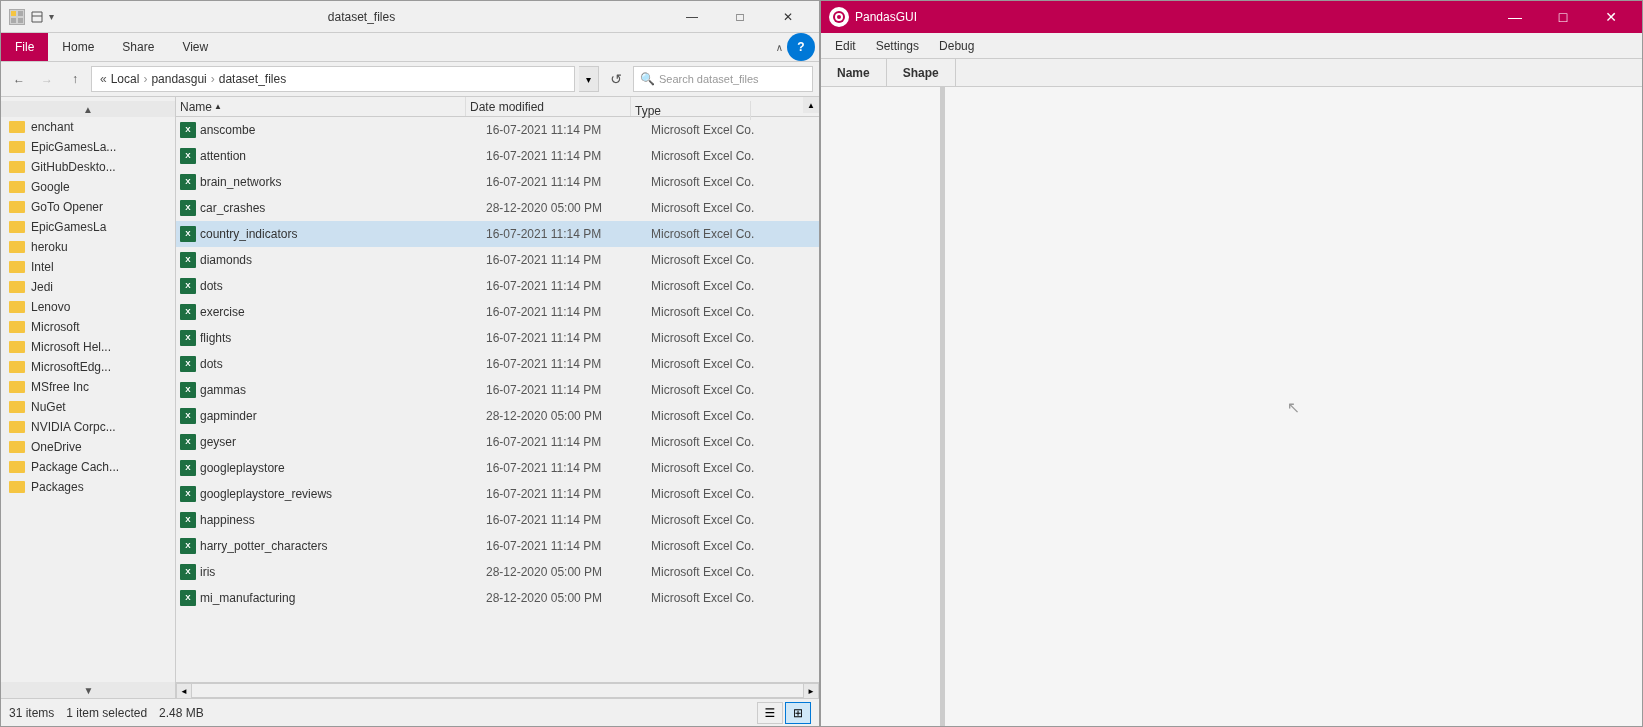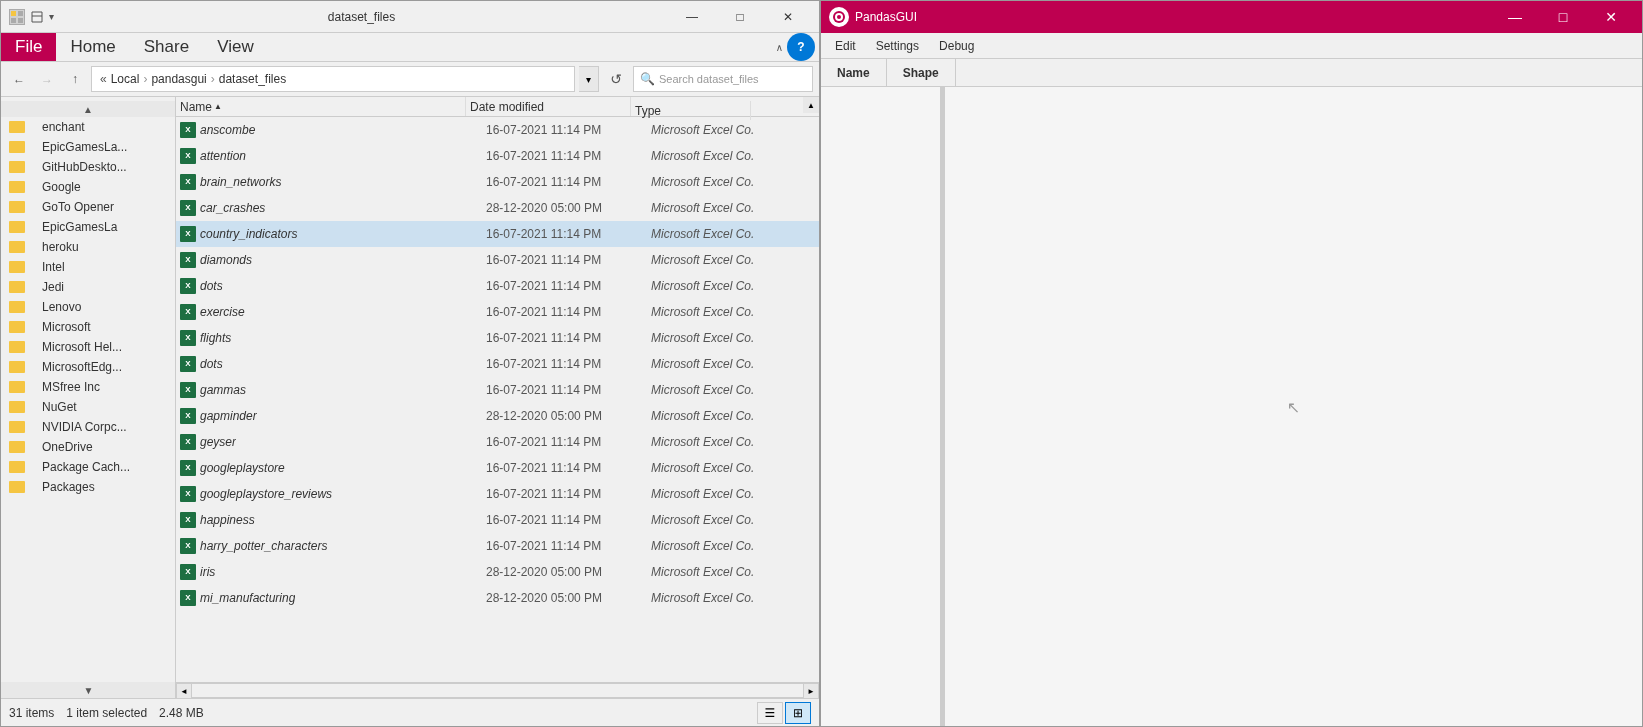--- a/index.html
+++ b/index.html
@@ -37,21 +37,21 @@
     .ribbon-tabs {
       display: flex;
       align-items: center;
       height: 28px;
     }
     .ribbon-tab {
       padding: 0 14px;
       height: 100%;
       display: flex;
       align-items: center;
-      font-size: 17px;
+      font-size: 12px;
       cursor: pointer;
       color: #333;
     }
     .ribbon-tab.active {
       background: #be0050;
       color: white;
     }
     .ribbon-tab-help {
       margin-left: auto;
       width: 28px;
@@ -135,21 +135,21 @@
       font-size: 10px;
       color: #555;
     }
     .sidebar-item {
       display: flex;
       align-items: center;
       padding: 3px 8px;
       font-size: 12px;
       cursor: pointer;
       color: #333;
-      gap: 17px;
+      gap: 6px;
       white-space: nowrap;
       overflow: hidden;
     }
     .folder-icon { width: 16px; height: 12px; background: #f5c542; border-radius: 1px; display: inline-block; flex-shrink: 0; }
 
     
     .file-list-container {
       flex: 1;
       overflow: hidden;
       display: flex;
@@ -223,23 +223,23 @@
       background: #1d6f42;
       color: white;
       font-size: 8px;
       font-weight: bold;
       display: flex;
       align-items: center;
       justify-content: center;
       flex-shrink: 0;
       border-radius: 1px;
     }
-    .file-name { overflow: hidden; text-overflow: ellipsis; white-space: nowrap; font-style: italic; }
+    .file-name { overflow: hidden; text-overflow: ellipsis; white-space: nowrap; }
     .file-date { width: 165px; padding: 0 4px; color: #555; margin-left: 16px; }
-    .file-type { width: 120px; padding: 0 4px; color: #555; overflow: hidden; text-overflow: ellipsis; font-style: italic; }
+    .file-type { width: 120px; padding: 0 4px; color: #555; overflow: hidden; text-overflow: ellipsis; }
 
     
     .status-bar {
       height: 28px;
       background: #f0f0f0;
       border-top: 1px solid #ccc;
       display: flex;
       align-items: center;
       padding: 0 8px;
       font-size: 12px;

